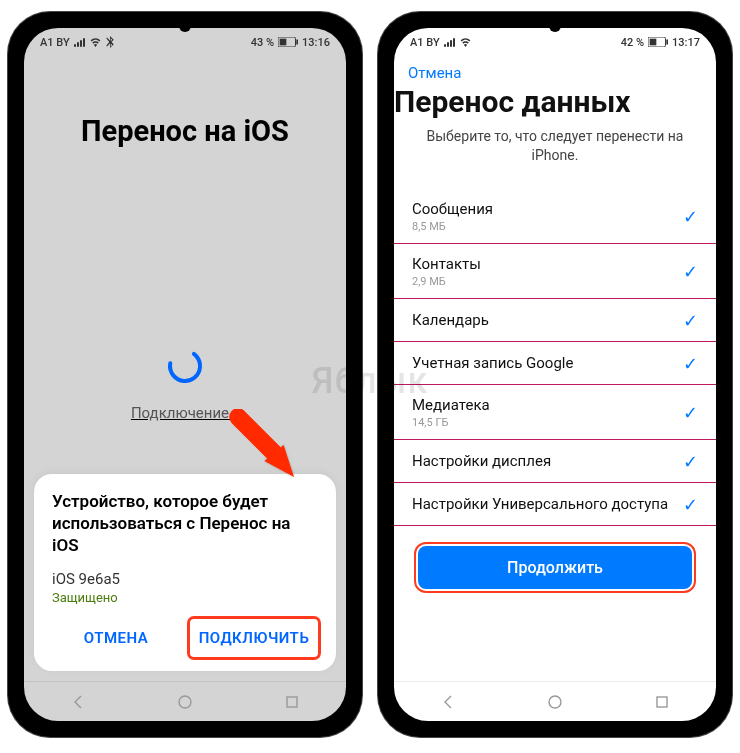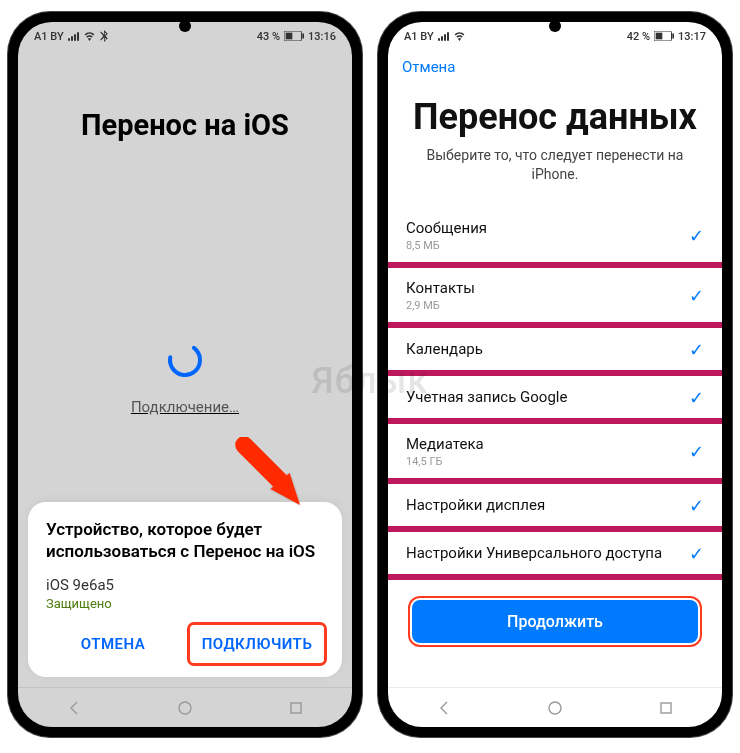--- a/index.html
+++ b/index.html
@@ -11,21 +11,21 @@
     display: flex;
     justify-content: space-between;
     padding: 12px 8px;
     position: relative;
   }
   .phone {
     width: 354px;
     height: 725px;
     background: #000;
     border-radius: 42px;
-    padding: 10px;
+    padding: 16px;
     position: relative;
     box-shadow: 0 0 0 1px #444;
   }
   .screen {
     width: 100%;
     height: 100%;
     background: #fff;
     border-radius: 34px;
     overflow: hidden;
     position: relative;
@@ -143,42 +143,41 @@
   }
   
   .p2-header {
     display: flex;
     align-items: center;
     padding: 8px 14px 2px;
     font-size: 15px;
     color: #007aff;
   }
   .p2-title {
-    font-size: 36px;
+    font-size: 30px;
     font-weight: 700;
     color: #111;
-    text-align: center;
-    margin-top: 18px;
+    margin-top: 0;
   }
   .p2-sub {
     font-size: 14px;
     color: #444;
     text-align: center;
     margin: 8px 30px 0;
     line-height: 1.35;
   }
   .p2-list {
     margin-top: 24px;
   }
   .row {
     display: flex;
     align-items: center;
     justify-content: space-between;
     padding: 11px 18px 10px;
-    border-bottom: 6px solid #be185d;
+    border-bottom: 1px solid #be185d;
   }
   .row .rlabel { font-size: 15px; color: #111; }
   .row .rsub { font-size: 11px; color: #999; margin-top:2px; }
   .check { color: #007aff; font-size: 18px; font-weight: 400; }
   .continue-btn {
     margin: 20px 24px 0;
     background: #007aff;
     color: #fff;
     text-align: center;
     padding: 12px;

